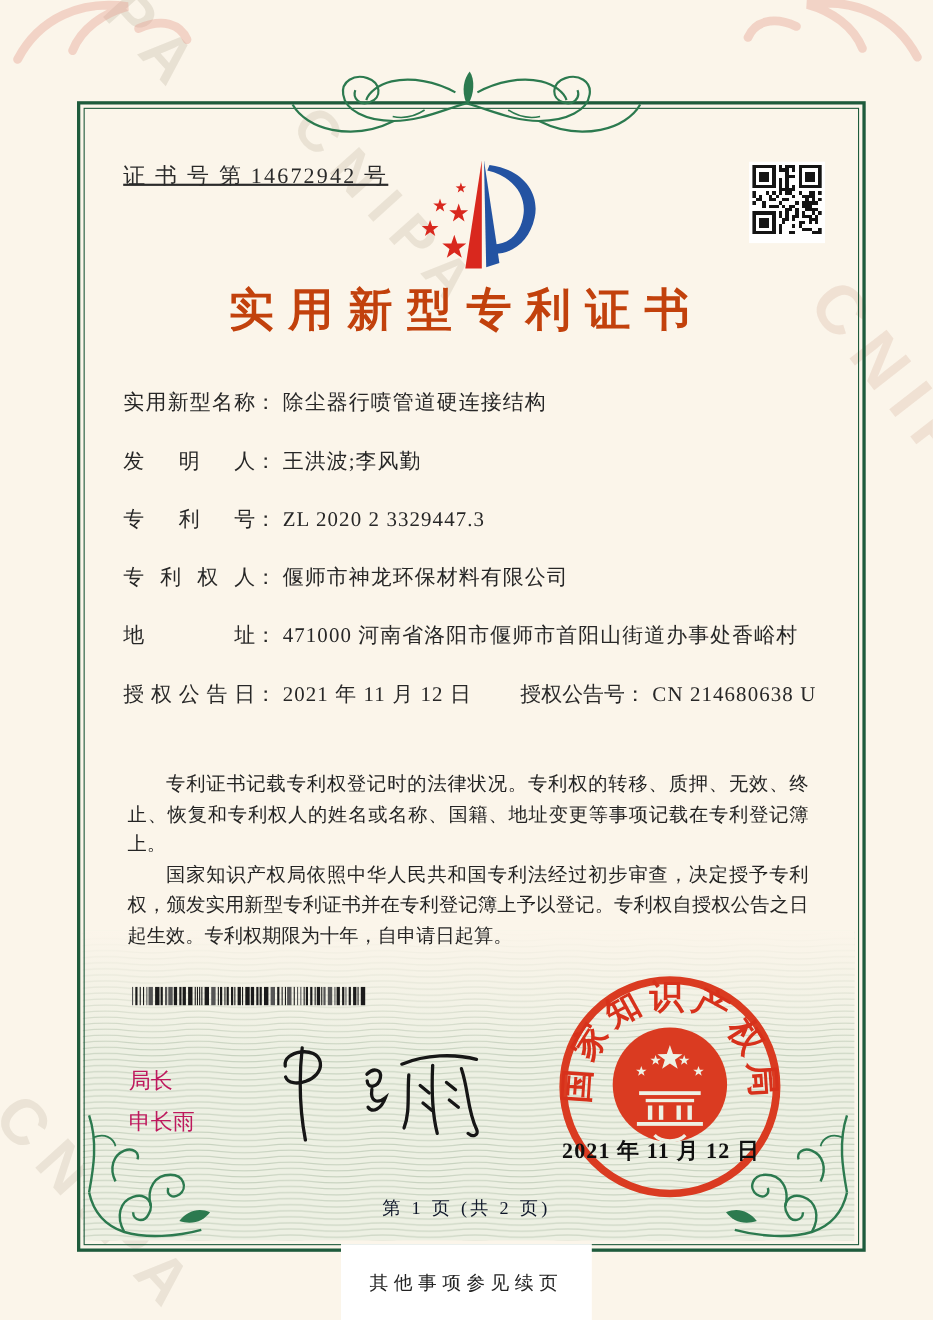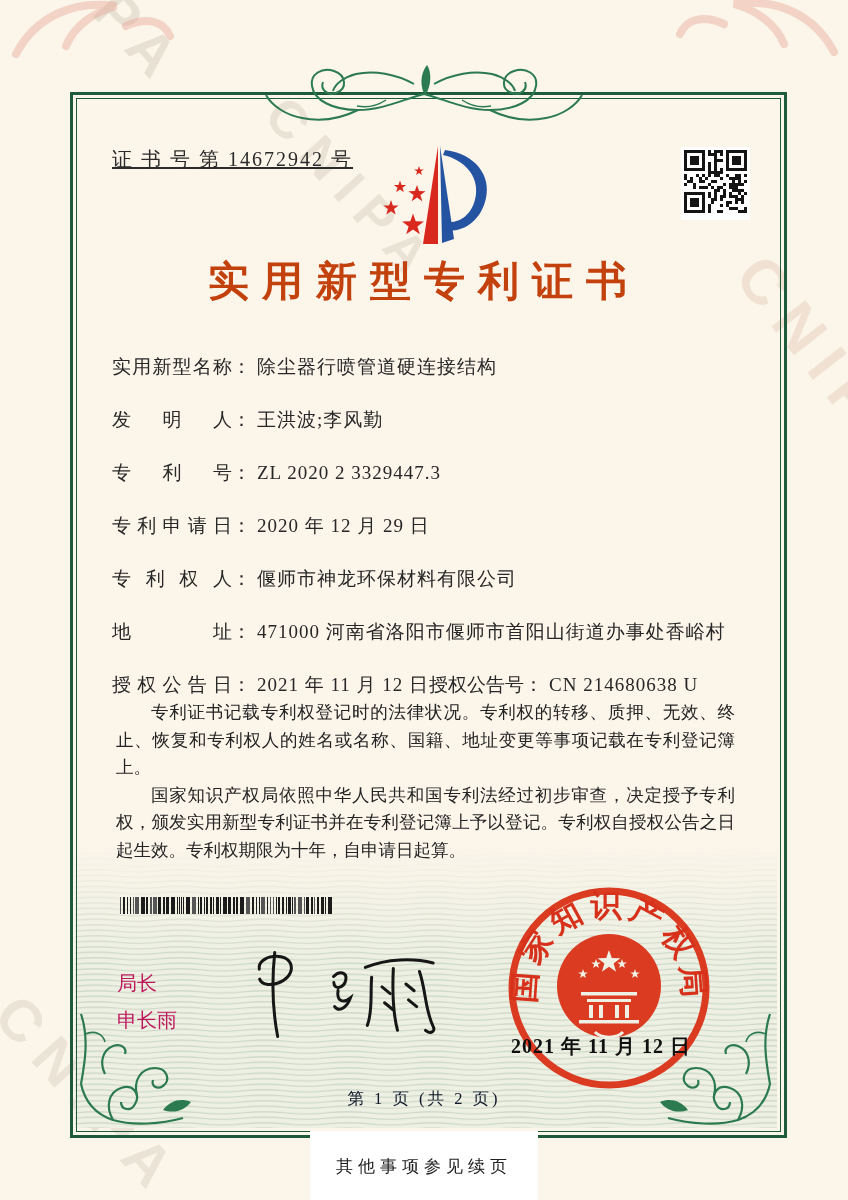--- a/index.html
+++ b/index.html
@@ -21,21 +21,21 @@
   
   .certno{position:absolute;left:112px;top:146px;font-size:20px;letter-spacing:2px;color:#2b2b2b;text-decoration:underline;}
   .title{position:absolute;left:0;top:254px;width:100%;text-align:center;font-size:41px;
          font-weight:bold;letter-spacing:13px;color:#c2410c;}
   .fields{position:absolute;left:112px;top:356px;width:620px;display:flex;
           flex-direction:column;gap:31px;font-size:19px;color:#272727;}
   .frow{line-height:22px;white-space:nowrap;}
   .flabel{display:inline-block;width:120px;text-align:justify;text-align-last:justify;vertical-align:top;}
   .fcolon{display:inline-block;margin-right:6px;}
   .fvalue{letter-spacing:1px;}
-  .pair2{}
+  .pair2{margin-left:44px;}
   .paras{position:absolute;left:116px;top:699px;width:619px;font-size:17.5px;
          line-height:27.5px;text-align:justify;color:#242424;}
   .paras p{margin:0;text-indent:2em;}
   .director{position:absolute;left:117px;top:965px;font-size:20px;color:#be185d;line-height:37px;}
   .sealdate{position:absolute;left:511px;top:1033px;font-size:20px;font-weight:bold;
             letter-spacing:1px;color:#101010;}
   .pagefoot{position:absolute;left:0;top:1088px;width:100%;text-align:center;
             font-size:16.5px;letter-spacing:3px;color:#0f172a;}
   .contbox{position:absolute;left:50%;transform:translateX(-50%);top:1131px;background:#ffffff;
            padding:24px 26px;font-size:17px;letter-spacing:5px;color:#222;white-space:nowrap;}
@@ -266,23 +266,20 @@
   <div class="frow">
     <span class="flabel">实用新型名称</span><span class="fcolon">：</span><span class="fvalue">除尘器行喷管道硬连接结构</span>
   </div>
   <div class="frow">
     <span class="flabel">发明人</span><span class="fcolon">：</span><span class="fvalue">王洪波;李风勤</span>
   </div>
   <div class="frow">
     <span class="flabel">专利号</span><span class="fcolon">：</span><span class="fvalue">ZL 2020 2 3329447.3</span>
   </div>
   <div class="frow">
-    <span class="flabel">专利申请日</span><span class="fcolon">：</span><span class="fvalue">2020 年 12 月 29 日</span>
-  </div>
-  <div class="frow">
     <span class="flabel">专利权人</span><span class="fcolon">：</span><span class="fvalue">偃师市神龙环保材料有限公司</span>
   </div>
   <div class="frow">
     <span class="flabel">地址</span><span class="fcolon">：</span><span class="fvalue">471000 河南省洛阳市偃师市首阳山街道办事处香峪村</span>
   </div>
   <div class="frow">
     <span class="flabel">授权公告日</span><span class="fcolon">：</span><span class="fvalue">2021 年 11 月 12 日</span><span class="pair2"><span>授权公告号</span><span class="fcolon">：</span><span class="fvalue">CN 214680638 U</span></span>
   </div>
 </div>
 

